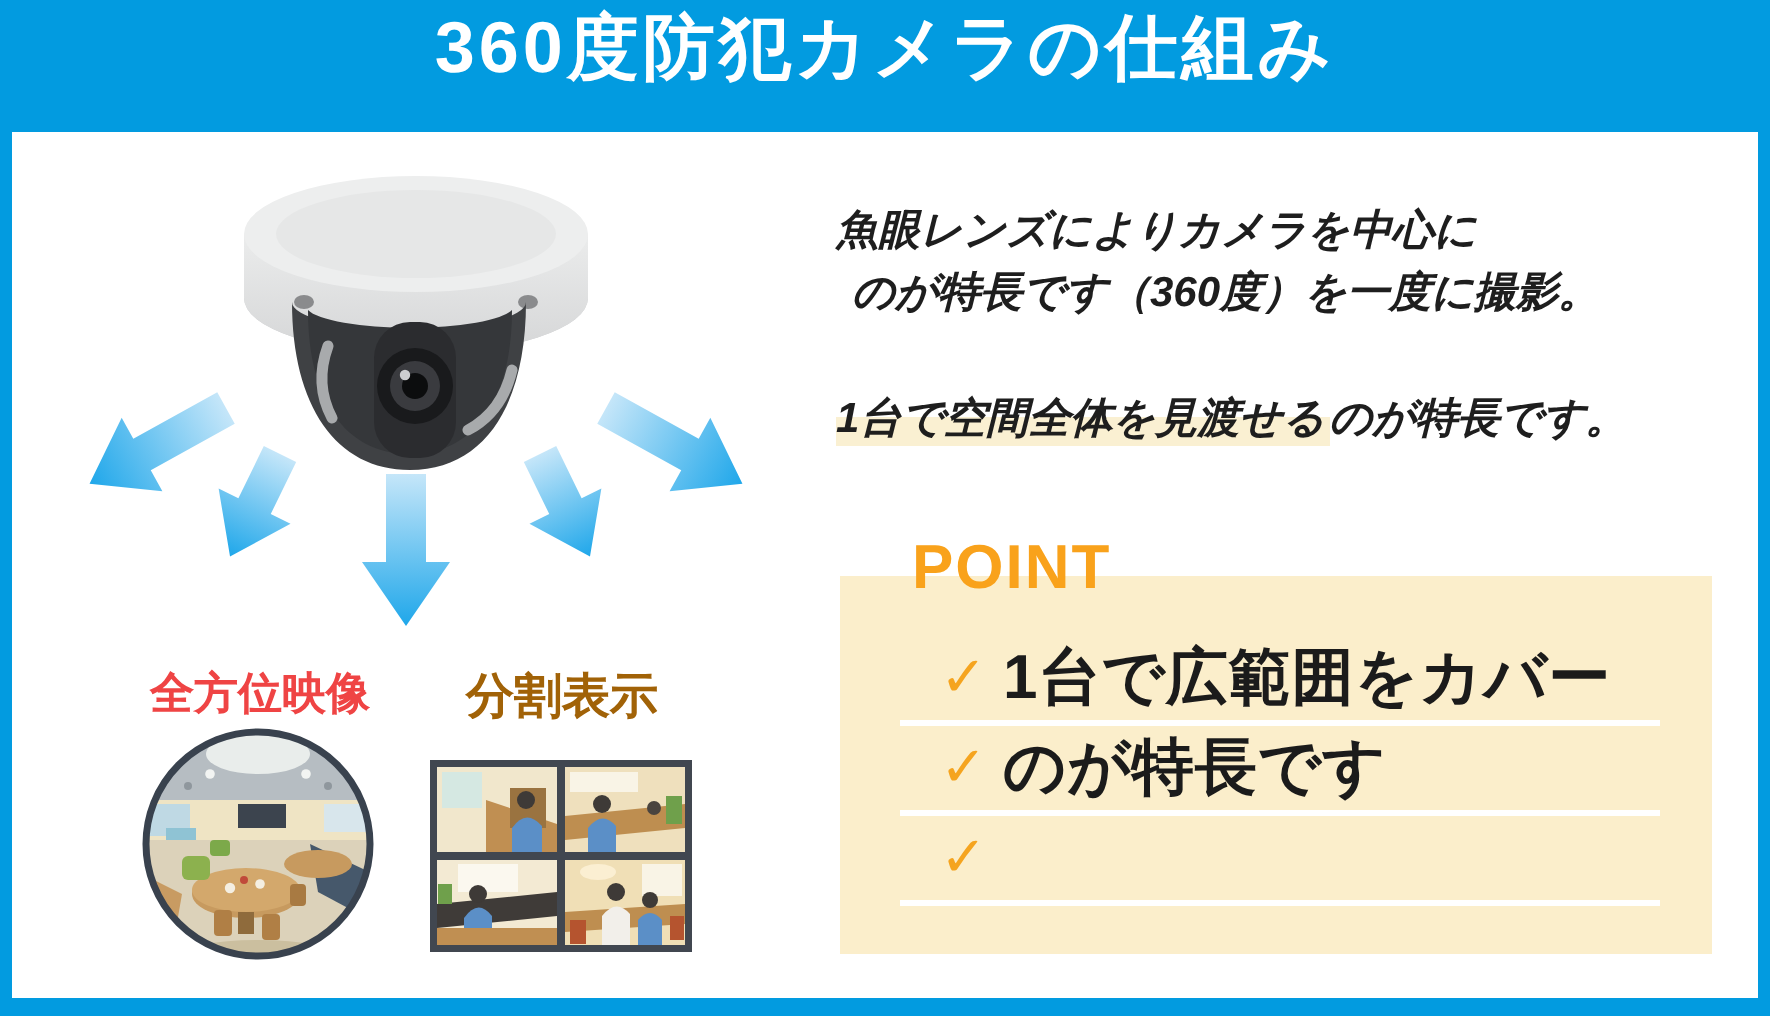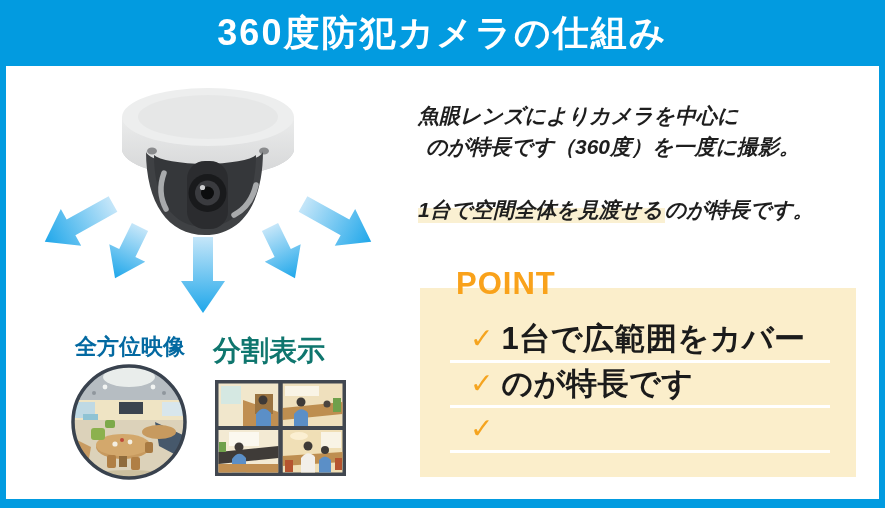--- a/index.html
+++ b/index.html
@@ -7,35 +7,35 @@
   body { font-family:"Liberation Sans","DejaVu Sans",sans-serif; }
 
   .poster{
     position:relative; width:885px; height:508px;
     background:#fff; overflow:hidden;
   }
 
   
   .header{
     position:absolute; left:0; top:0; width:885px; height:66px;
-    background:var(--blue); display:flex; align-items:center; justify-content:center;
+    background:var(--blue); display:flex; align-items:flex-start; justify-content:center;
   }
   .header h1{
     color:#fff; font-size:36px; font-weight:800; letter-spacing:2px;
   }
   .frame-left,.frame-right{ position:absolute; top:66px; width:6px; height:442px; background:var(--blue); }
   .frame-left{ left:0; } .frame-right{ right:0; }
   .frame-bottom{ position:absolute; left:0; bottom:0; width:885px; height:9px; background:var(--blue); }
 
   
   .camera-svg{ position:absolute; left:30px; top:75px; }
   .label-fisheye{ position:absolute; left:60px; top:332px; width:140px; text-align:center;
-    font-size:22px; font-weight:800; color:#0369a1; }
-  .label-split{ position:absolute; left:213px; top:332px; width:136px; 
-    font-size:28px; font-weight:800; color:#0f766e; }
+    font-size:22px; font-weight:800; color:#ef4444; }
+  .label-split{ position:absolute; left:213px; top:332px; width:136px; text-align:center;
+    font-size:24px; font-weight:800; color:#a16207; }
   .fisheye-svg{ position:absolute; left:67px; top:362px; }
   .grid-svg{ position:absolute; left:215px; top:380px; }
 
   
   .desc{ position:absolute; left:418px; top:100px; width:455px; color:#1e1e1e; }
   .desc p{ font-size:21px; font-weight:700; line-height:31px;font-style:italic; }
   .desc .indent{ padding-left:8px; }
   .desc .feature{ margin-top:32px; }
   .marker{
     background:linear-gradient(to bottom, rgba(0,0,0,0) 42%, var(--hl) 42%);

